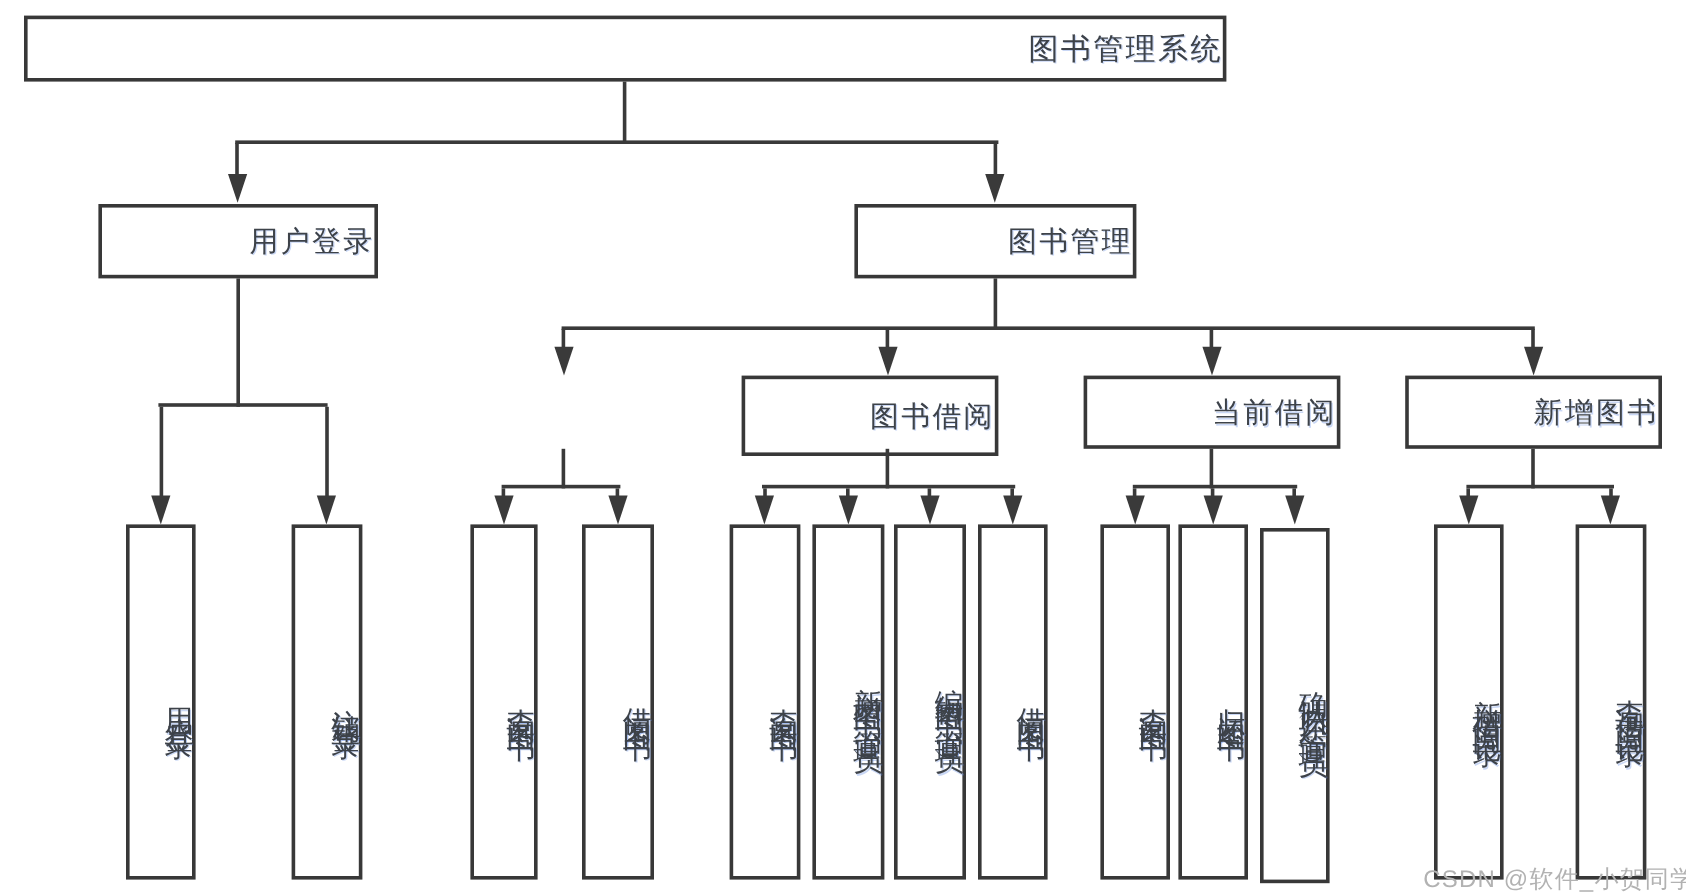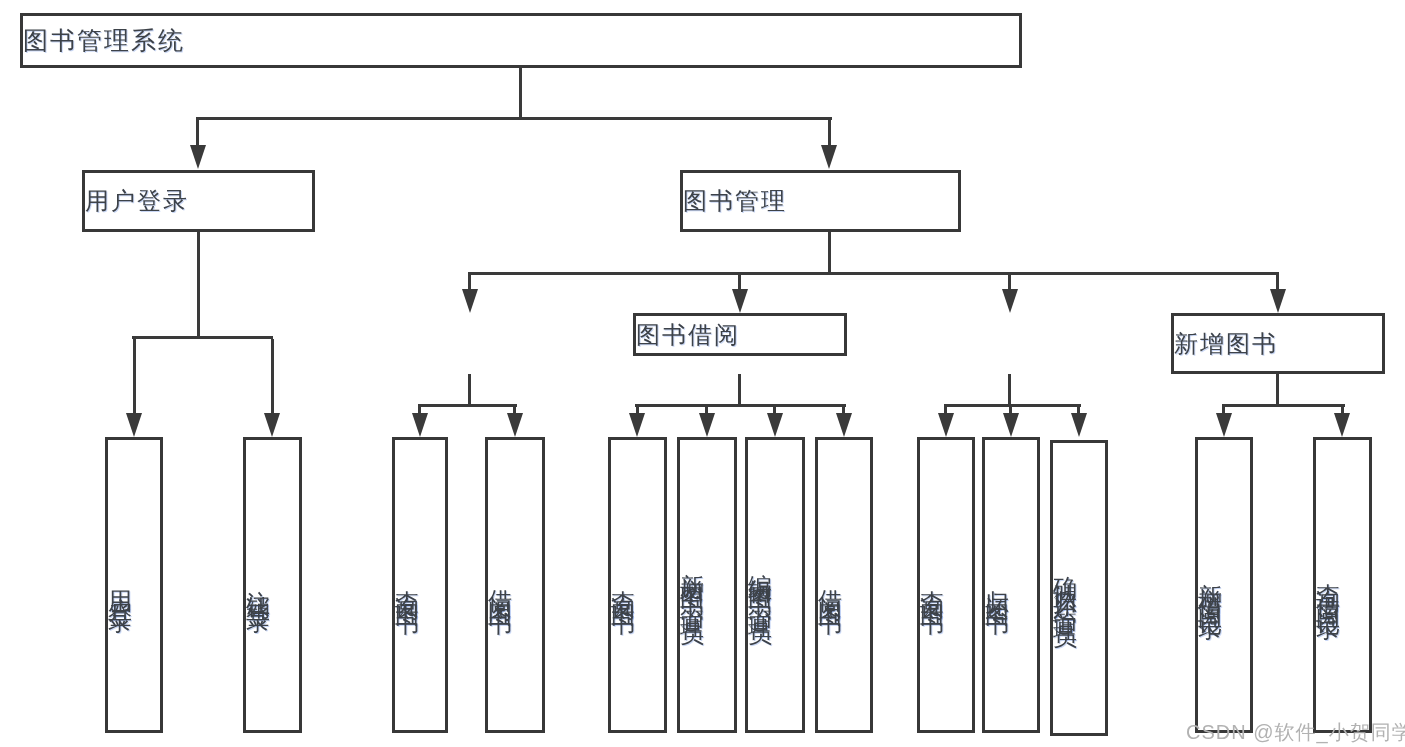--- a/index.html
+++ b/index.html
@@ -5,21 +5,21 @@
   * { margin:0; padding:0; box-sizing:border-box; }
   html,body { background:#ffffff; }
   .stage {
     position:relative; width:1405px; height:747px;
     background:#ffffff; overflow:hidden;
     font-family:"Liberation Sans", sans-serif;
   }
   .box {
     position:absolute; background:#ffffff;
     border:3px solid #383838;
-    display:flex; align-items:center; justify-content:flex-start;
+    display:flex; align-items:center; justify-content:flex-end;
     color:#3d4249;
   }
   .box .lbl {
     font-size:24px; letter-spacing:2px; white-space:nowrap;
     text-shadow:1px 1px 0 rgba(100,140,225,0.35);
   }
   .rootbox .lbl { font-size:25px; }
   .vbox .lbl {
     writing-mode:vertical-rl; text-orientation:mixed;
     font-size:24px; letter-spacing:7px; line-height:1; white-space:normal;
@@ -49,21 +49,21 @@
   <div class="vl" style="left:519px;top:68px;height:51px"></div>
   <div class="hl" style="left:196px;top:117px;width:636px"></div>
   <div class="vl" style="left:196px;top:119px;height:28px"></div>
   <div class="ar" style="left:190px;top:145px"></div>
   <div class="vl" style="left:828px;top:119px;height:28px"></div>
   <div class="ar" style="left:821px;top:145px"></div>
 
   <div class="box" style="left:82px;top:170px;width:233px;height:62px">
     <span class="lbl">用户登录</span>
   </div>
-  <div class="box" style="left:680px;top:170px;width:281px;height:62px">
+  <div class="box" style="left:712px;top:170px;width:235px;height:62px">
     <span class="lbl">图书管理</span>
   </div>
 
   <div class="vl" style="left:197px;top:232px;height:107px"></div>
   <div class="hl" style="left:132px;top:336px;width:141px"></div>
   <div class="vl" style="left:133px;top:339px;height:75px"></div>
   <div class="ar" style="left:126px;top:413px"></div>
   <div class="vl" style="left:271px;top:339px;height:75px"></div>
   <div class="ar" style="left:264px;top:413px"></div>
 
@@ -71,22 +71,25 @@
   <div class="hl" style="left:468px;top:272px;width:811px"></div>
   <div class="vl" style="left:468px;top:274px;height:16px"></div>
   <div class="ar" style="left:462px;top:289px"></div>
   <div class="vl" style="left:738px;top:274px;height:16px"></div>
   <div class="ar" style="left:732px;top:289px"></div>
   <div class="vl" style="left:1008px;top:274px;height:16px"></div>
   <div class="ar" style="left:1002px;top:289px"></div>
   <div class="vl" style="left:1276px;top:274px;height:16px"></div>
   <div class="ar" style="left:1270px;top:289px"></div>
 
-  <div class="box" style="left:633px;top:313px;width:214px;height:43px">
+  <div class="box" style="left:618px;top:313px;width:214px;height:67px">
     <span class="lbl">图书借阅</span>
+  </div>
+  <div class="box" style="left:903px;top:313px;width:214px;height:61px">
+    <span class="lbl">当前借阅</span>
   </div>
   <div class="box" style="left:1171px;top:313px;width:214px;height:61px">
     <span class="lbl">新增图书</span>
   </div>
 
   <div class="vl" style="left:468px;top:374px;height:33px"></div>
   <div class="hl" style="left:418px;top:404px;width:99px"></div>
   <div class="vl" style="left:418px;top:407px;height:8px"></div>
   <div class="ar" style="left:412px;top:413px"></div>
   <div class="vl" style="left:513px;top:407px;height:8px"></div>

